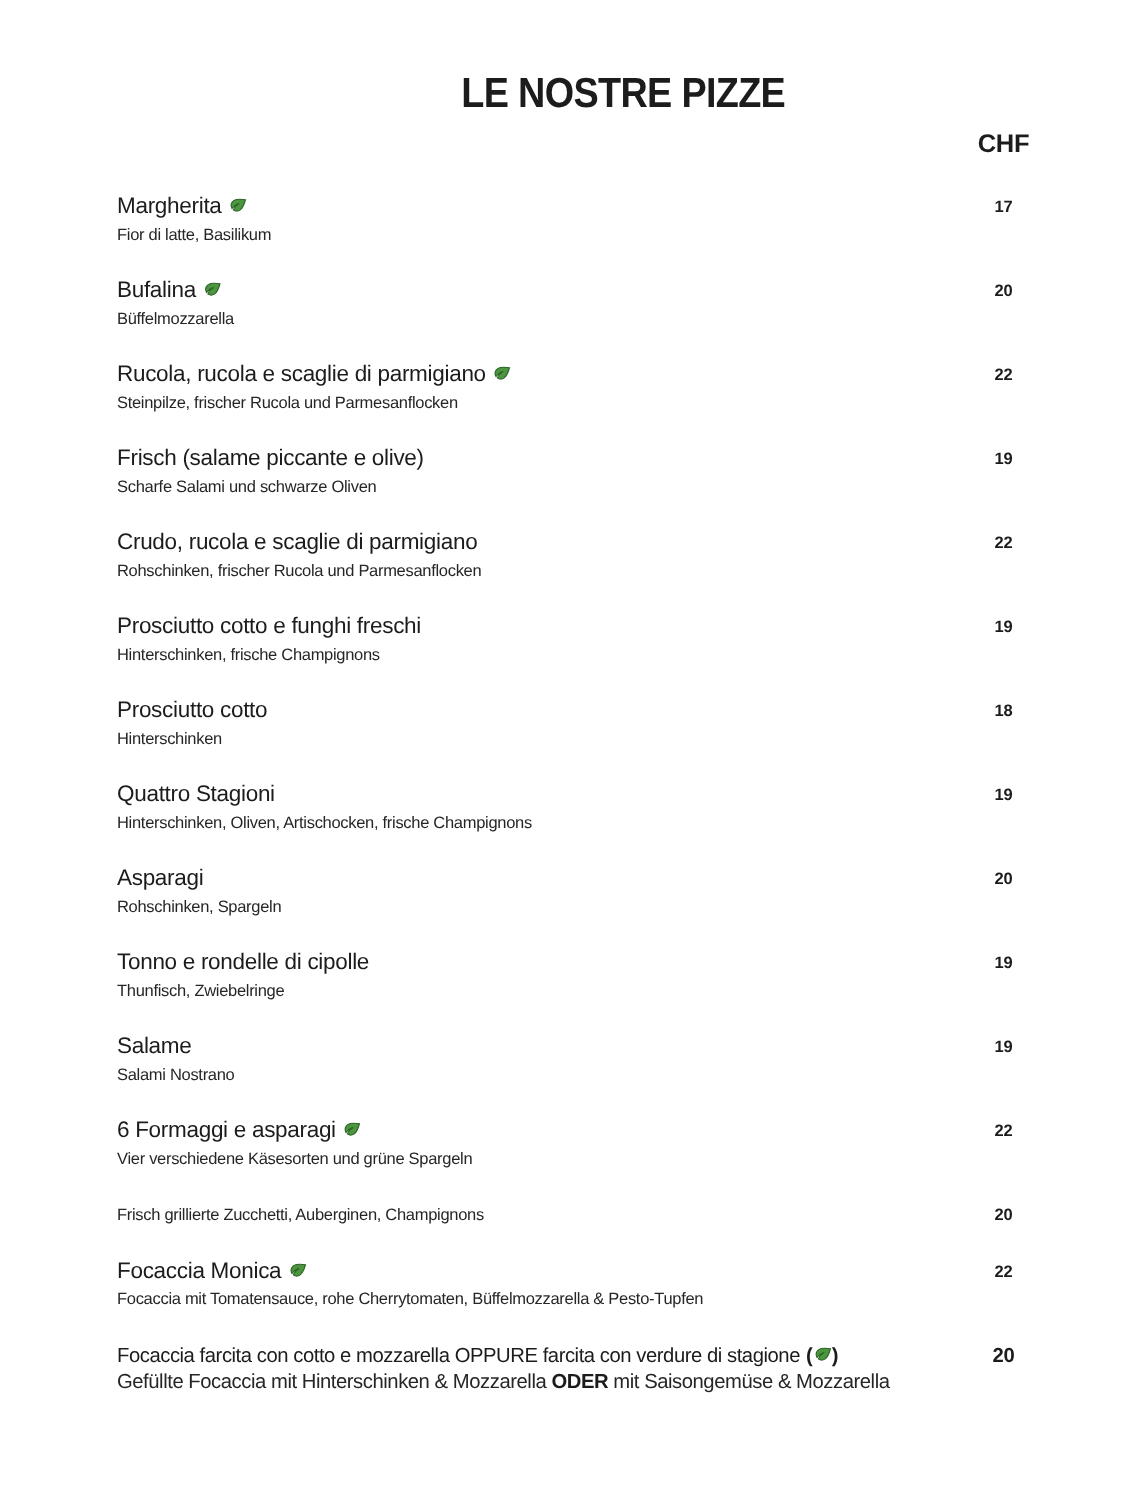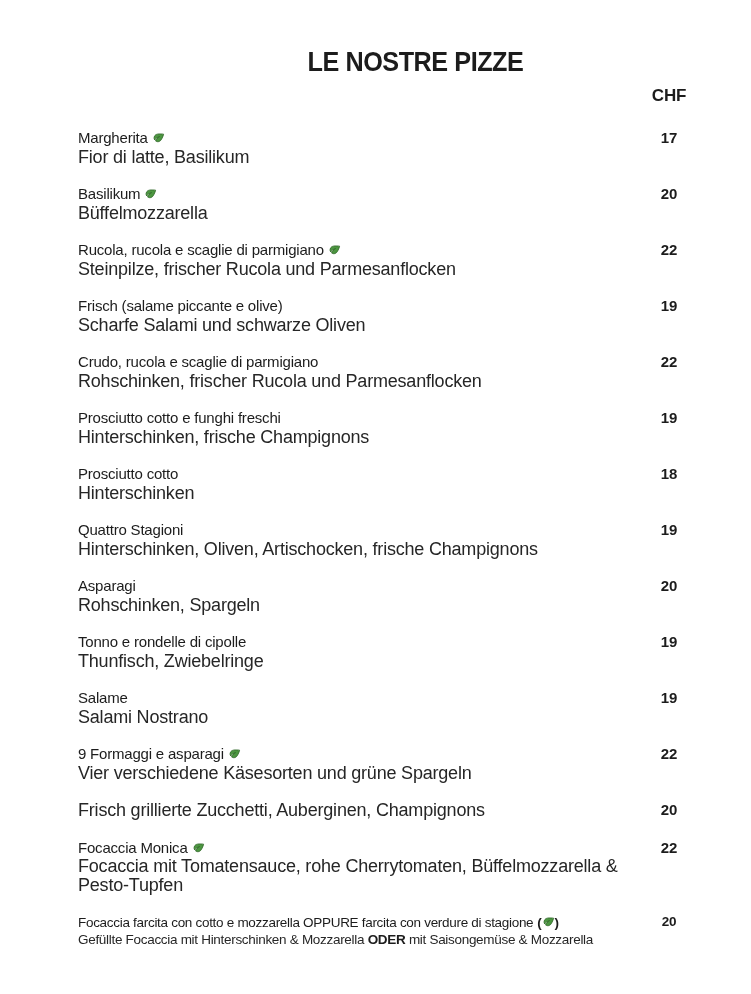--- a/index.html
+++ b/index.html
@@ -38,29 +38,29 @@
   .row{
     display:flex;
     align-items:flex-start;
   }
   .text-col{flex:1 1 auto;min-width:0;}
   .price-col{
     flex:0 0 70px;
     width:70px;
     text-align:center;
     font-weight:bold;
-    font-size:15px;
+    font-size:11px;
     line-height:18.5px;
   }
   .header-row{margin-bottom:23px;}
   .header-row .price-col{font-size:17px;line-height:20px;}
   .item{margin-bottom:19px;}
   .name-row{line-height:18.5px;white-space:nowrap;}
   .name{font-weight:normal;font-size:15px;}
-  .desc{font-size:18px;line-height:18.5px;color:var(--desc);}
+  .desc{font-size:11px;line-height:18.5px;color:var(--desc);}
   .desc .bold{font-weight:bold;color:var(--text);}
   .paren{font-weight:bold;font-size:15px;}
   .leaf-wrap{margin-left:4px;white-space:nowrap;}
   .leaf{display:inline-block;}
   .leaf svg{
     width:13px;height:13px;
     vertical-align:-1px;
     transform:rotate(12deg);
   }
   .item.compact{margin-top:11px;}
@@ -90,21 +90,21 @@
                   </svg></span></span>
       </div>
       <div class="desc">Fior di latte, Basilikum</div>
     </div>
     <div class="price-col">17</div>
   </section>
 
   <section class="row item">
     <div class="text-col">
       <div class="name-row">
-        <span class="name">Basilikum</span><span class="leaf-wrap"><span class="leaf"><svg viewBox="0 0 24 24" aria-hidden="true">
+        <span class="name">Bufalina</span><span class="leaf-wrap"><span class="leaf"><svg viewBox="0 0 24 24" aria-hidden="true">
                     <path fill="var(--leaf-green)" stroke="var(--leaf-dark)" stroke-width="1.4" d="M6.05 8.05c-2.73 2.73-2.73 7.15-.02 9.88 1.47-3.4 4.09-6.24 7.36-7.93-2.77 2.34-4.71 5.61-5.39 9.32 2.6 1.23 5.8.78 7.95-1.37C19.43 14.47 20 4 20 4S9.53 4.57 6.05 8.05z"></path>
                   </svg></span></span>
       </div>
       <div class="desc">Büffelmozzarella</div>
     </div>
     <div class="price-col">20</div>
   </section>
 
   <section class="row item">
     <div class="text-col">
@@ -194,21 +194,21 @@
         <span class="name">Salame</span>
       </div>
       <div class="desc">Salami Nostrano</div>
     </div>
     <div class="price-col">19</div>
   </section>
 
   <section class="row item">
     <div class="text-col">
       <div class="name-row">
-        <span class="name">9 Formaggi e asparagi</span><span class="leaf-wrap"><span class="leaf"><svg viewBox="0 0 24 24" aria-hidden="true">
+        <span class="name">6 Formaggi e asparagi</span><span class="leaf-wrap"><span class="leaf"><svg viewBox="0 0 24 24" aria-hidden="true">
                     <path fill="var(--leaf-green)" stroke="var(--leaf-dark)" stroke-width="1.4" d="M6.05 8.05c-2.73 2.73-2.73 7.15-.02 9.88 1.47-3.4 4.09-6.24 7.36-7.93-2.77 2.34-4.71 5.61-5.39 9.32 2.6 1.23 5.8.78 7.95-1.37C19.43 14.47 20 4 20 4S9.53 4.57 6.05 8.05z"></path>
                   </svg></span></span>
       </div>
       <div class="desc">Vier verschiedene Käsesorten und grüne Spargeln</div>
     </div>
     <div class="price-col">22</div>
   </section>
 
   <section class="row item">
     <div class="text-col">

